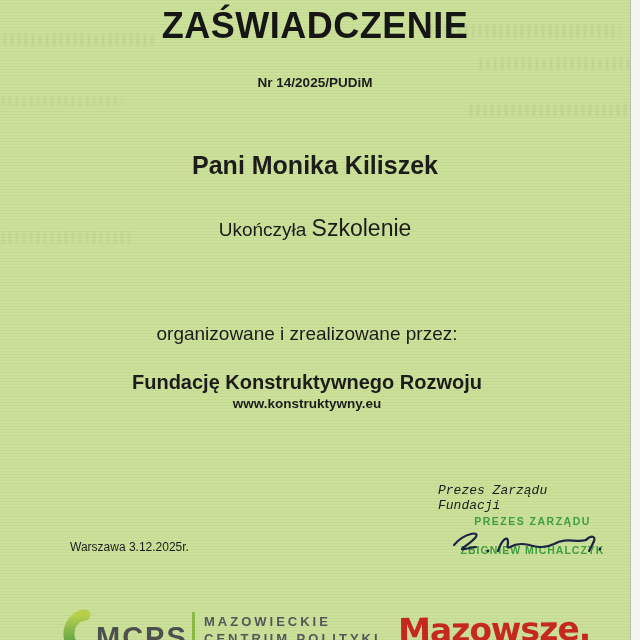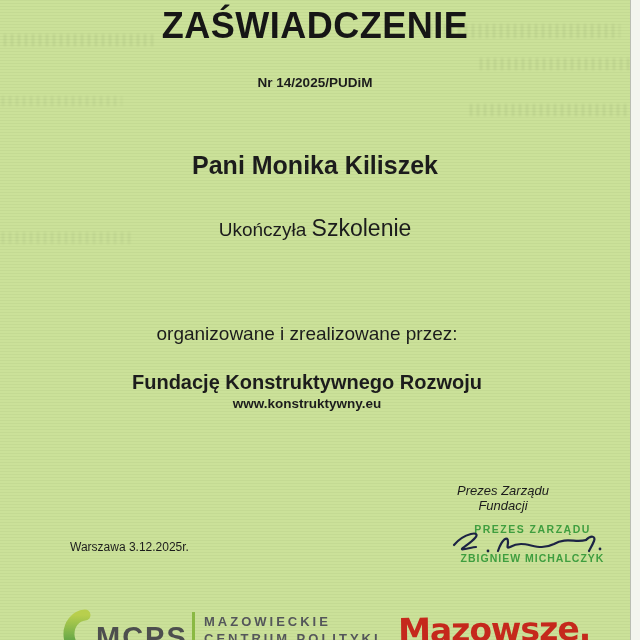--- a/index.html
+++ b/index.html
@@ -36,25 +36,25 @@
   .cert-number{top:53px;font-size:13.5px;font-weight:700;margin-top:22px;}
   .subtitle{top:84px;font-size:18px;letter-spacing:0.5px;}
   .recipient{top:151px;font-size:25px;font-weight:700;}
   .completion{top:215px;font-size:19px;}
   .completion .big{font-size:23px;}
   .course-title{top:245px;font-size:20.5px;font-weight:700;}
   .organized{top:323px;font-size:19px;transform:translateX(-8px);}
   .organization{top:371px;font-size:20px;font-weight:700;transform:translateX(-8px);}
   .website{top:396px;font-size:13.5px;font-weight:700;transform:translateX(-8px);}
   .sign-role{
-    position:absolute;left:438px;top:483px;width:130px;text-align:center;
-    font-size:13px;font-style:italic;font-weight:500;
+    position:absolute;left:438px;top:483px;width:130px;
+    font-size:13px;font-style:italic;font-weight:500;font-family:Liberation Mono, monospace;
   }
   .stamp{position:absolute;left:450px;top:515px;width:165px;text-align:center;}
-  .stamp-role{font-size:10.5px;font-weight:700;letter-spacing:1.5px;color:#3f9e3f;margin-top:8px;}
+  .stamp-role{font-size:10.5px;font-weight:700;letter-spacing:1.5px;color:#3f9e3f;}
   .stamp-name{font-size:10.5px;font-weight:700;letter-spacing:1px;color:#3f9e3f;margin-top:17px;}
   .signature-svg{position:absolute;left:-2px;top:12px;width:168px;height:34px;}
   .place-date{position:absolute;left:70px;top:540px;font-size:12px;}
   
   .footer{position:absolute;left:0;top:600px;width:619px;height:40px;}
   .mcps-crescent{position:absolute;left:56px;top:8px;width:40px;height:52px;}
   .mcps-acronym{
     position:absolute;left:96px;top:21px;font-size:29px;font-weight:700;
     letter-spacing:2px;color:#4d4f4e;
   }

